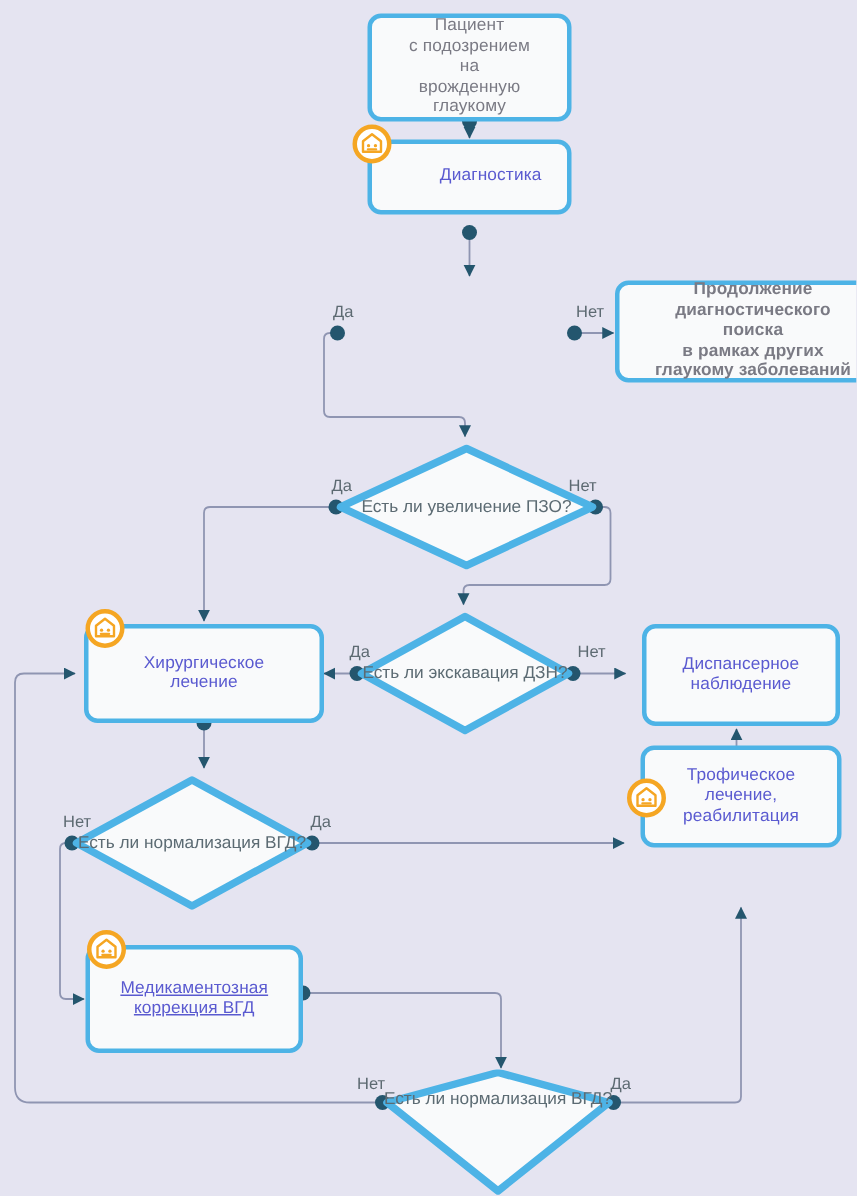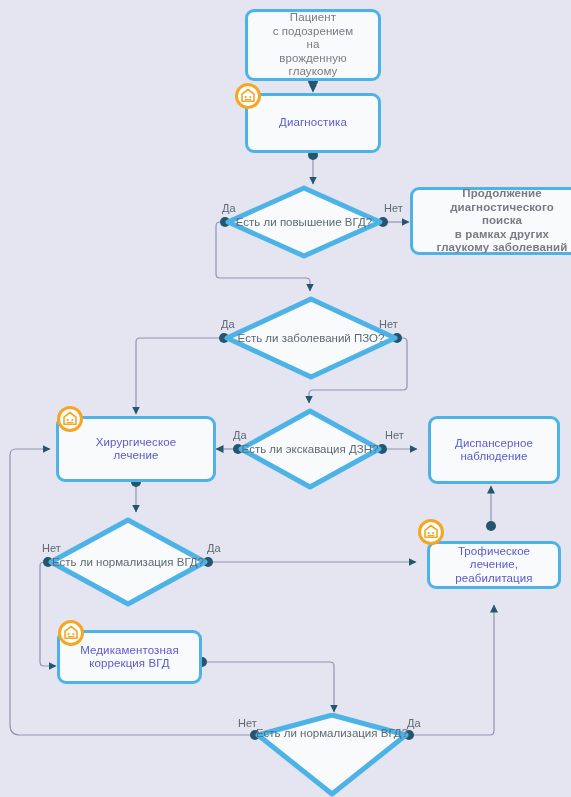--- a/index.html
+++ b/index.html
@@ -154,61 +154,51 @@
   </svg>
 
   <div class="node gray" style="left:245px; top:9px; width:136px; height:72px;">
     <div>
       <span class="label">Пациент</span>
       <span class="label">с подозрением на</span>
       <span class="label">врожденную глаукому</span>
     </div>
   </div>
 
-  <div class="node" style="left:245px; top:93px; width:136px; height:60px;">
+  <div class="node" style="left:245px; top:93px; width:136px; height:50px;justify-content:flex-end;">
     <span class="label">Диагностика</span>
   </div>
   <div class="badge" style="left:235px; top:83px;">
     <svg width="16" height="16" viewBox="0 0 16 16">
       <path d="M8 1.5 L14 6.2 L14 13.2 L2 13.2 L2 6.2 Z" fill="#ffffff" stroke="#f5a623" stroke-width="1.6" stroke-linejoin="round"></path>
       <circle cx="5.7" cy="9.1" r="1.1" fill="#f5a623"></circle>
       <circle cx="10.3" cy="9.1" r="1.1" fill="#f5a623"></circle>
       <path d="M5.2 11.6 L10.8 11.6" stroke="#f5a623" stroke-width="1.4" stroke-linecap="round"></path>
     </svg>
   </div>
 
-  <div class="diamond-wrap" style="left:225px; top:185px; width:158px; height:74px;">
-    <svg width="158" height="74" viewBox="0 0 158 74">
-      <polygon points="79,3 155,37 79,71 3,37" fill="#f9fafb" stroke="#4db3e6" stroke-width="5" stroke-linejoin="round"></polygon>
-    </svg>
-    <div class="diamond-text">
-      <div>
-        <span class="label">Есть ли повышение ВГД?</span>
-      </div>
-    </div>
-  </div>
   <div class="edge-label" style="left:222px; top:202px;">Да</div>
   <div class="edge-label" style="left:384px; top:202px;">Нет</div>
 
   <div class="node gray" style="left:410px; top:187px; width:184px; height:68px;font-weight:bold;">
     <div>
       <span class="label">Продолжение</span>
       <span class="label">диагностического поиска</span>
       <span class="label">в рамках других</span>
       <span class="label">глаукому заболеваний</span>
     </div>
   </div>
 
   <div class="diamond-wrap" style="left:224px; top:296px; width:174px; height:84px;">
     <svg width="174" height="84" viewBox="0 0 174 84">
       <polygon points="87,3 171,42 87,81 3,42" fill="#f9fafb" stroke="#4db3e6" stroke-width="5" stroke-linejoin="round"></polygon>
     </svg>
     <div class="diamond-text">
       <div>
-        <span class="label">Есть ли заболеваний</span>
+        <span class="label">Есть ли увеличение</span>
         <span class="label">ПЗО?</span>
       </div>
     </div>
   </div>
   <div class="edge-label" style="left:221px; top:318px;">Да</div>
   <div class="edge-label" style="left:379px; top:318px;">Нет</div>
 
   <div class="node" style="left:56px; top:416px; width:160px; height:66px;">
     <span class="label">Хирургическое лечение</span>
   </div>
@@ -248,36 +238,36 @@
     <div class="diamond-text">
       <div>
         <span class="label">Есть ли нормализация</span>
         <span class="label">ВГД?</span>
       </div>
     </div>
   </div>
   <div class="edge-label" style="left:42px; top:542px;">Нет</div>
   <div class="edge-label" style="left:207px; top:542px;">Да</div>
 
-  <div class="node" style="left:427px; top:541px; width:134px; height:48px;">
+  <div class="node" style="left:427px; top:497px; width:134px; height:68px;">
     <div>
       <span class="label">Трофическое лечение,</span>
       <span class="label">реабилитация</span>
     </div>
   </div>
   <div class="badge" style="left:418px; top:519px;">
     <svg width="16" height="16" viewBox="0 0 16 16">
       <path d="M8 1.5 L14 6.2 L14 13.2 L2 13.2 L2 6.2 Z" fill="#ffffff" stroke="#f5a623" stroke-width="1.6" stroke-linejoin="round"></path>
       <circle cx="5.7" cy="9.1" r="1.1" fill="#f5a623"></circle>
       <circle cx="10.3" cy="9.1" r="1.1" fill="#f5a623"></circle>
       <path d="M5.2 11.6 L10.8 11.6" stroke="#f5a623" stroke-width="1.4" stroke-linecap="round"></path>
     </svg>
   </div>
 
-  <div class="node" style="left:57px; top:630px; width:145px; height:54px;">
+  <div class="node" style="left:57px; top:630px; width:145px; height:72px;text-decoration:underline;">
     <div>
       <span class="label">Медикаментозная</span>
       <span class="label">коррекция ВГД</span>
     </div>
   </div>
   <div class="badge" style="left:58px; top:620px;">
     <svg width="16" height="16" viewBox="0 0 16 16">
       <path d="M8 1.5 L14 6.2 L14 13.2 L2 13.2 L2 6.2 Z" fill="#ffffff" stroke="#f5a623" stroke-width="1.6" stroke-linejoin="round"></path>
       <circle cx="5.7" cy="9.1" r="1.1" fill="#f5a623"></circle>
       <circle cx="10.3" cy="9.1" r="1.1" fill="#f5a623"></circle>

